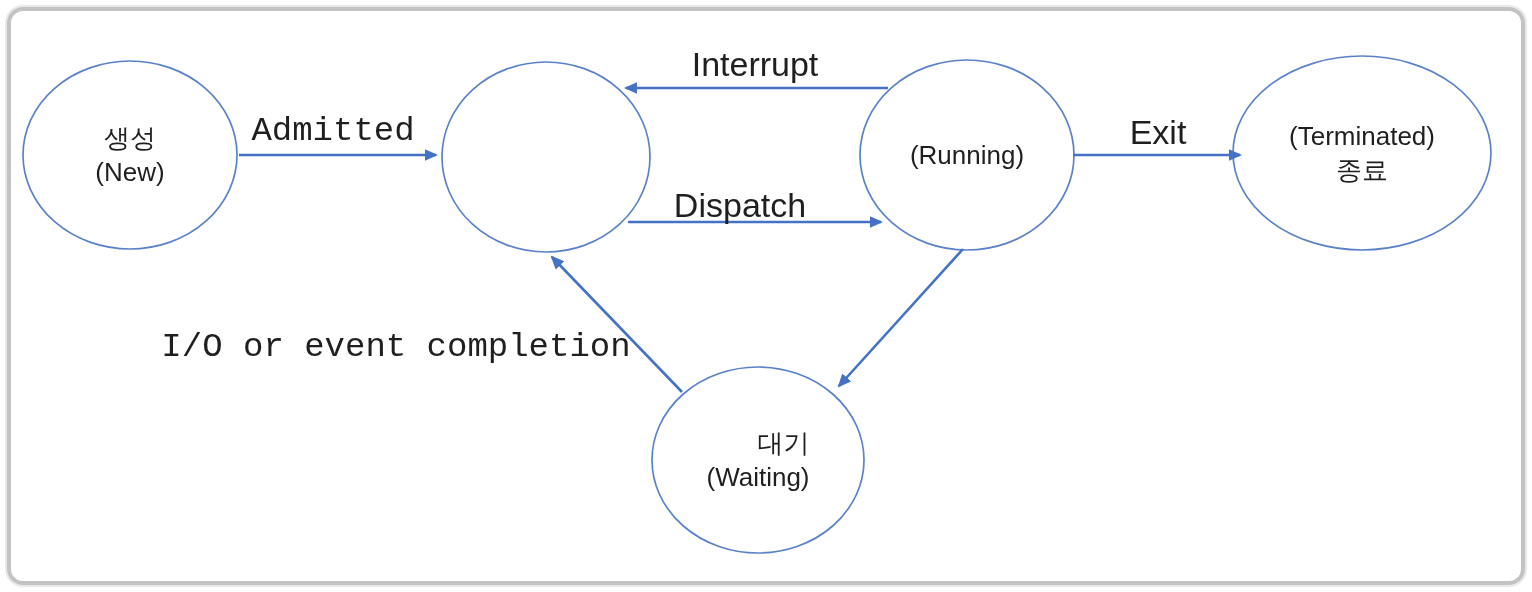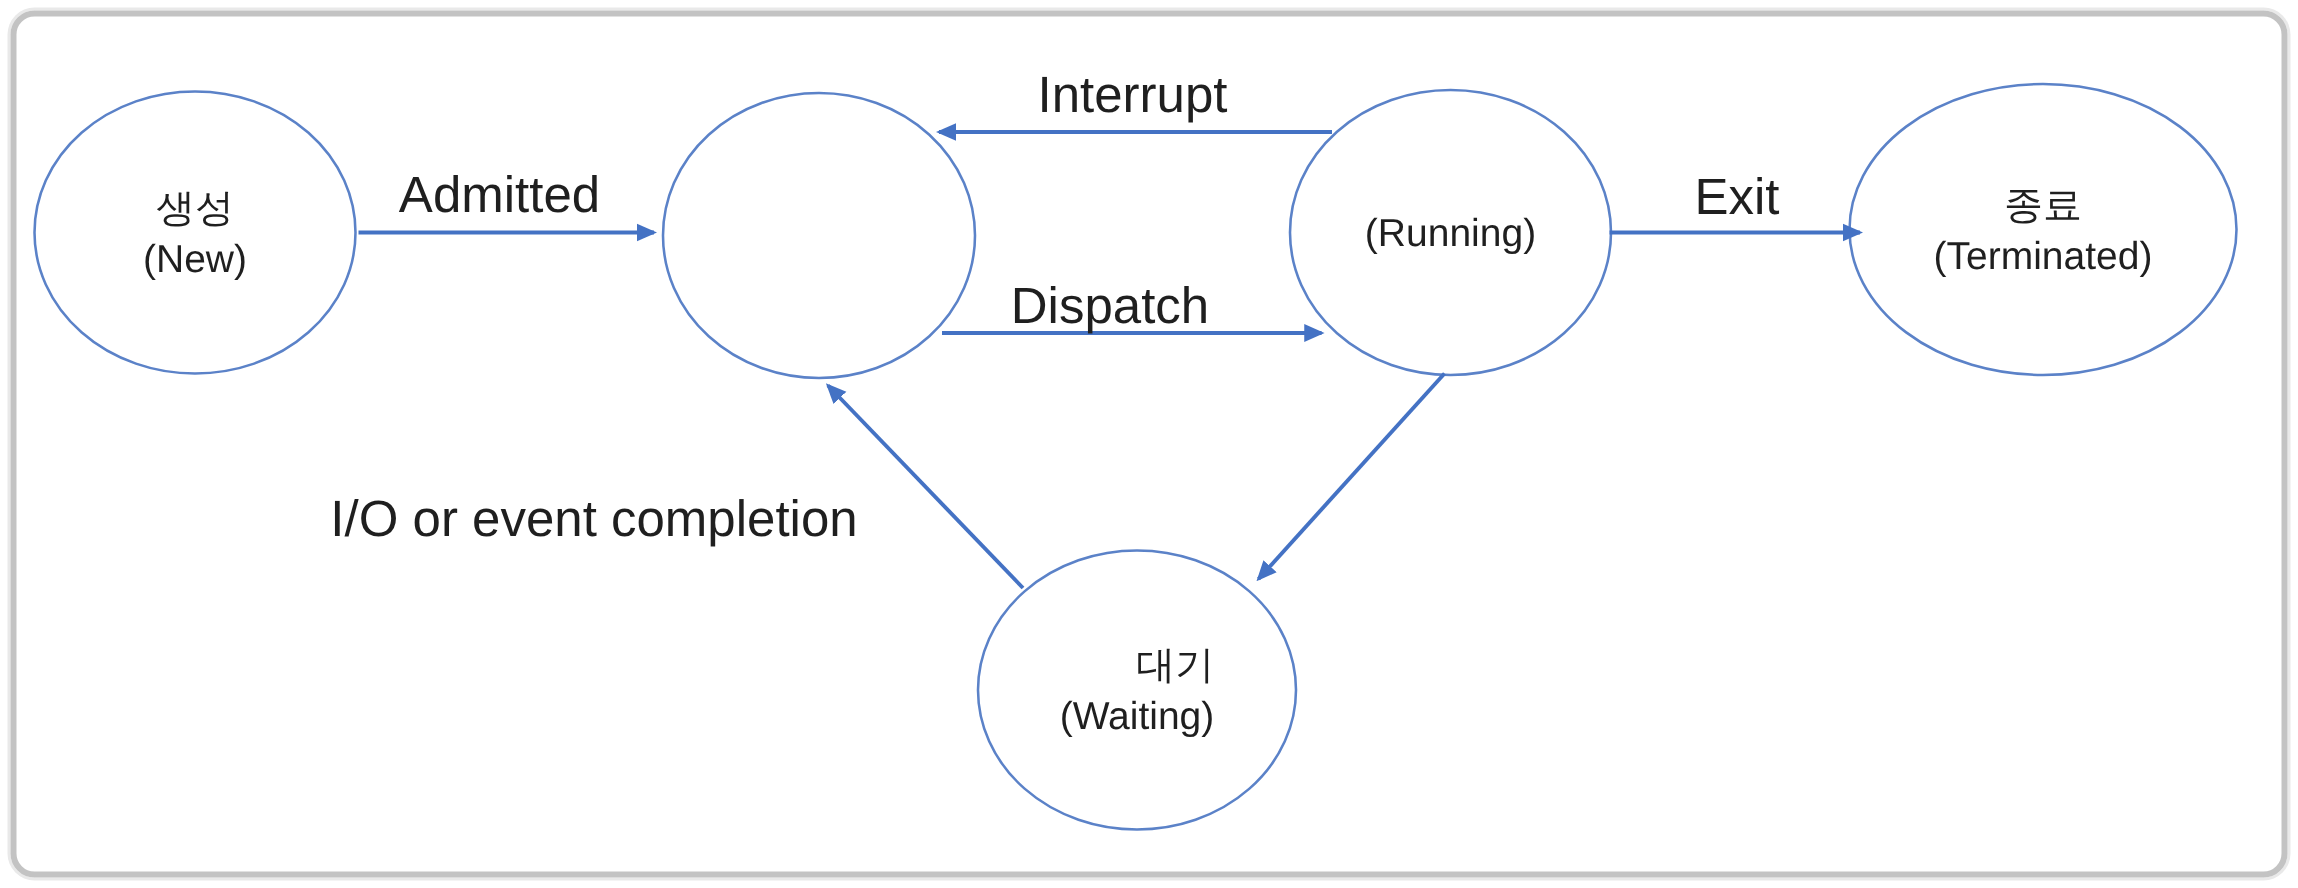--- a/index.html
+++ b/index.html
@@ -78,27 +78,27 @@
   </svg>
 
   <div class="node-label" style="left:130px; top:155px;">
     <div>생성</div>
     <div>(New)</div>
   </div>
   <div class="node-label" style="left:967px; top:155px;">
     <div>(Running)</div>
   </div>
   <div class="node-label" style="left:1362px; top:153px;">
+    <div>(Terminated)</div>
     <div>종료</div>
-    <div>(Terminated)</div>
   </div>
   <div class="node-label" style="left:758px; top:460px;text-align:right;">
     <div>대기</div>
     <div>(Waiting)</div>
   </div>
 
-  <div class="edge-label" style="left:333px; top:131px;">Admitted</div>
+  <div class="edge-label" style="left:333px; top:131px;font-family:Liberation Mono, monospace;">Admitted</div>
   <div class="edge-label" style="left:755px; top:64px;">Interrupt</div>
   <div class="edge-label" style="left:740px; top:205px;text-align:center;">Dispatch</div>
   <div class="edge-label" style="left:1158px; top:132px;text-align:right;">Exit</div>
-  <div class="edge-label" style="left:396px; top:347px;">I/O or event completion</div>
+  <div class="edge-label" style="left:396px; top:347px;font-family:Liberation Mono, monospace;">I/O or event completion</div>
 
 </div>
 
 </body></html>

